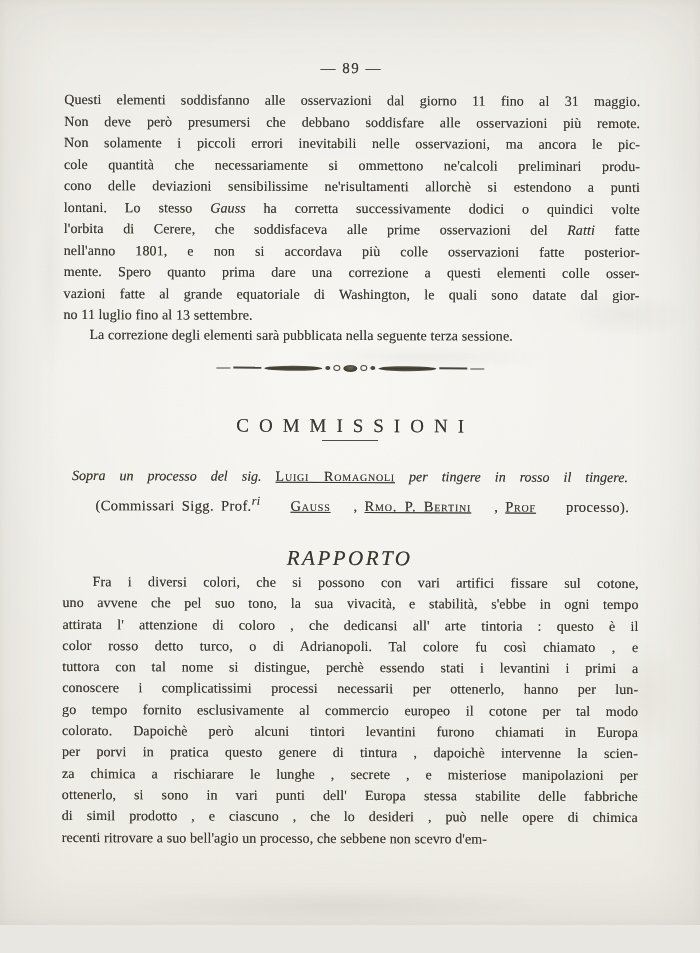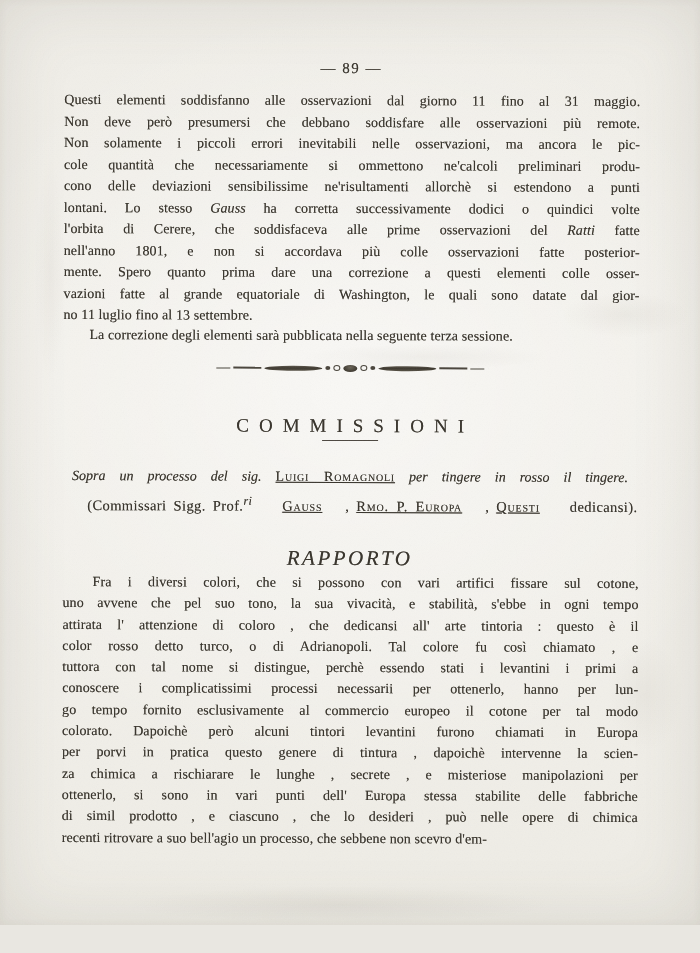--- a/index.html
+++ b/index.html
@@ -146,21 +146,21 @@
       <span class="orn orn-dash-b"></span>
       <span class="orn orn-dash-a"></span>
     </div>
 
     <h1 class="section-heading">COMMISSIONI</h1>
 
     <div class="heading-underline"></div>
 
     <div class="subject-line"><span class="s-italic">Sopra un processo del sig. </span><span class="s-smallcaps">Luigi Romagnoli</span><span class="s-italic"> per tingere in rosso il tingere.</span></div>
 
-    <div class="commissari-line"><span class="s-roman">(Commissari Sigg. Prof.</span><span class="s-sup">ri</span><span class="s-roman"> </span><span class="s-smallcaps">Gauss</span><span class="s-roman">, </span><span class="s-smallcaps">Rmo. P. Europa</span><span class="s-roman">, </span><span class="s-smallcaps">Questi</span><span class="s-roman"> dedicansi).</span></div>
+    <div class="commissari-line"><span class="s-roman">(Commissari Sigg. Prof.</span><span class="s-sup">ri</span><span class="s-roman"> </span><span class="s-smallcaps">Gauss</span><span class="s-roman">, </span><span class="s-smallcaps">Rmo. P. Bertini</span><span class="s-roman">, </span><span class="s-smallcaps">Prof</span><span class="s-roman"> processo).</span></div>
 
     <h2 class="report-heading">RAPPORTO</h2>
 
     <div class="block lh-b para-report indent-first">
         <div class="tline">Fra i diversi colori, che si possono con vari artifici fissare sul cotone,</div>
         <div class="tline">uno avvene che pel suo tono, la sua vivacità, e stabilità, s'ebbe in ogni tempo</div>
         <div class="tline">attirata l' attenzione di coloro , che dedicansi all' arte tintoria : questo è il</div>
         <div class="tline">color rosso detto turco, o di Adrianopoli. Tal colore fu così chiamato , e</div>
         <div class="tline">tuttora con tal nome si distingue, perchè essendo stati i levantini i primi a</div>
         <div class="tline">conoscere i complicatissimi processi necessarii per ottenerlo, hanno per lun-</div>

